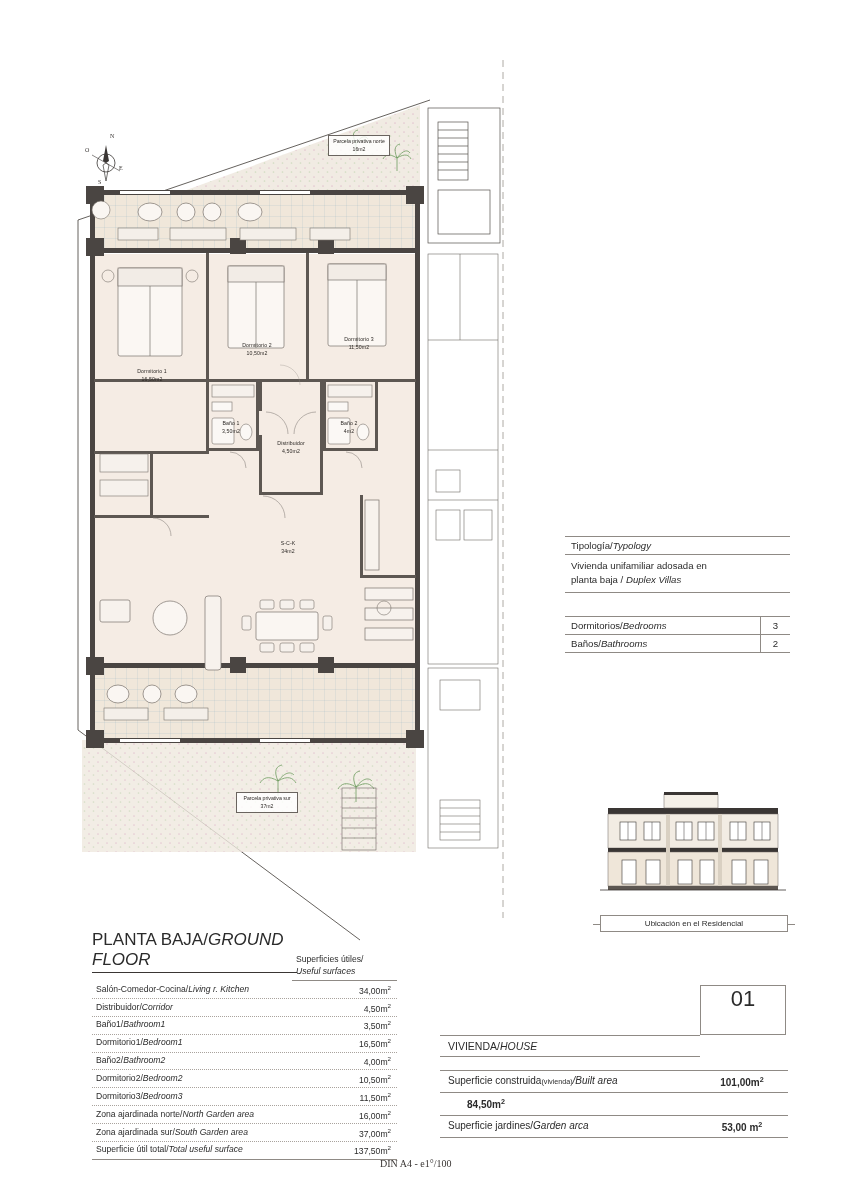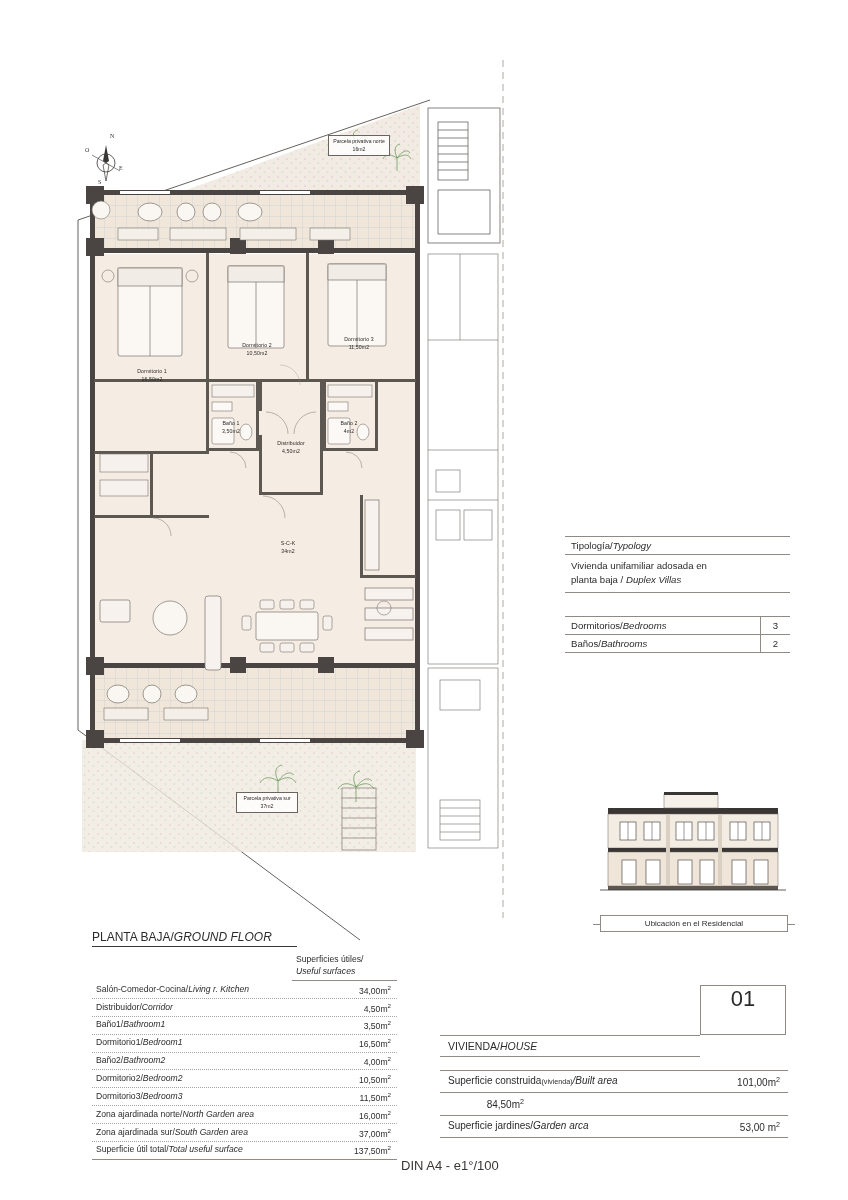--- a/index.html
+++ b/index.html
@@ -97,21 +97,21 @@
   }
   #ubicacion::before, #ubicacion::after {
     content:""; position:absolute; top:50%; width:7px; height:.7px; background:#8f8a85;
   }
   #ubicacion::before { left:-8px; }
   #ubicacion::after { right:-8px; }
 
   
   #pb-title {
     position: absolute; left: 92px; top: 930px; width: 205px;
-    font-size: 12px; padding-bottom: 2px;
+    font-size: 17px; padding-bottom: 2px;
     border-bottom: 1.4px solid #3a3634;
   }
 
   
   #surfaces {
     position: absolute; left: 92px; top: 952px; width: 305px;
     font-size: 8.6px;
   }
   #surfaces .sh {
     margin-left: 200px; width: 105px;
@@ -123,22 +123,22 @@
     display: flex;
     border-bottom: .7px dotted #a9a39d;
   }
   #surfaces .srow:first-of-type { border-top: .7px solid #8f8a85; }
   #surfaces .srow .nm { flex: 0 0 200px; padding: 2.5px 4px; }
   #surfaces .srow .vl { flex: 1; padding: 2.5px 6px; text-align: right; }
   #surfaces .srow.last { border-bottom: .7px solid #8f8a85; }
   #surfaces .srow.last .nm, #surfaces .srow.last .vl { }
 
   #din-note {
-    position: absolute; left: 401px; top: 1158px;
-    font-size: 13px; color: #3a3634;
+    position: absolute; left: 380px; top: 1158px;
+    font-size: 10px; color: #3a3634; font-family: Liberation Serif, serif;
   }
 
   
   #unit-badge {
     position: absolute; left: 700px; top: 985px;
     width: 86px; height: 50px;
     border: .9px solid #8f8a85;
     display: flex; justify-content: center;
     font-size: 22px; color: #2b2b2b;
     font-family: "Liberation Sans", sans-serif;
@@ -153,21 +153,21 @@
     position: absolute; left: 440px; top: 1070px; width: 348px;
     font-size: 10px;
   }
   #built-table .brow {
     display: flex;
     border-bottom: .7px solid #8f8a85;
     gap: 6px;
   }
   #built-table .brow:first-child { border-top: .7px solid #8f8a85; }
   #built-table .brow .bn { flex: 1; padding: 4px 8px; }
-  #built-table .brow .bv { flex: 0 0 92px; padding: 4px 8px; text-align: right; }
+  #built-table .brow .bv { flex: 0 0 92px; padding: 4px 8px; text-align: center; font-weight: bold; }
   sup { font-size: .72em; }
   .small-paren { font-size: .72em; }
 </style>
 </head>
 <body>
 
 <div id="plan-area">
 
   <svg class="plan-svg" width="480" height="900" viewBox="0 0 480 900">
     <defs>

